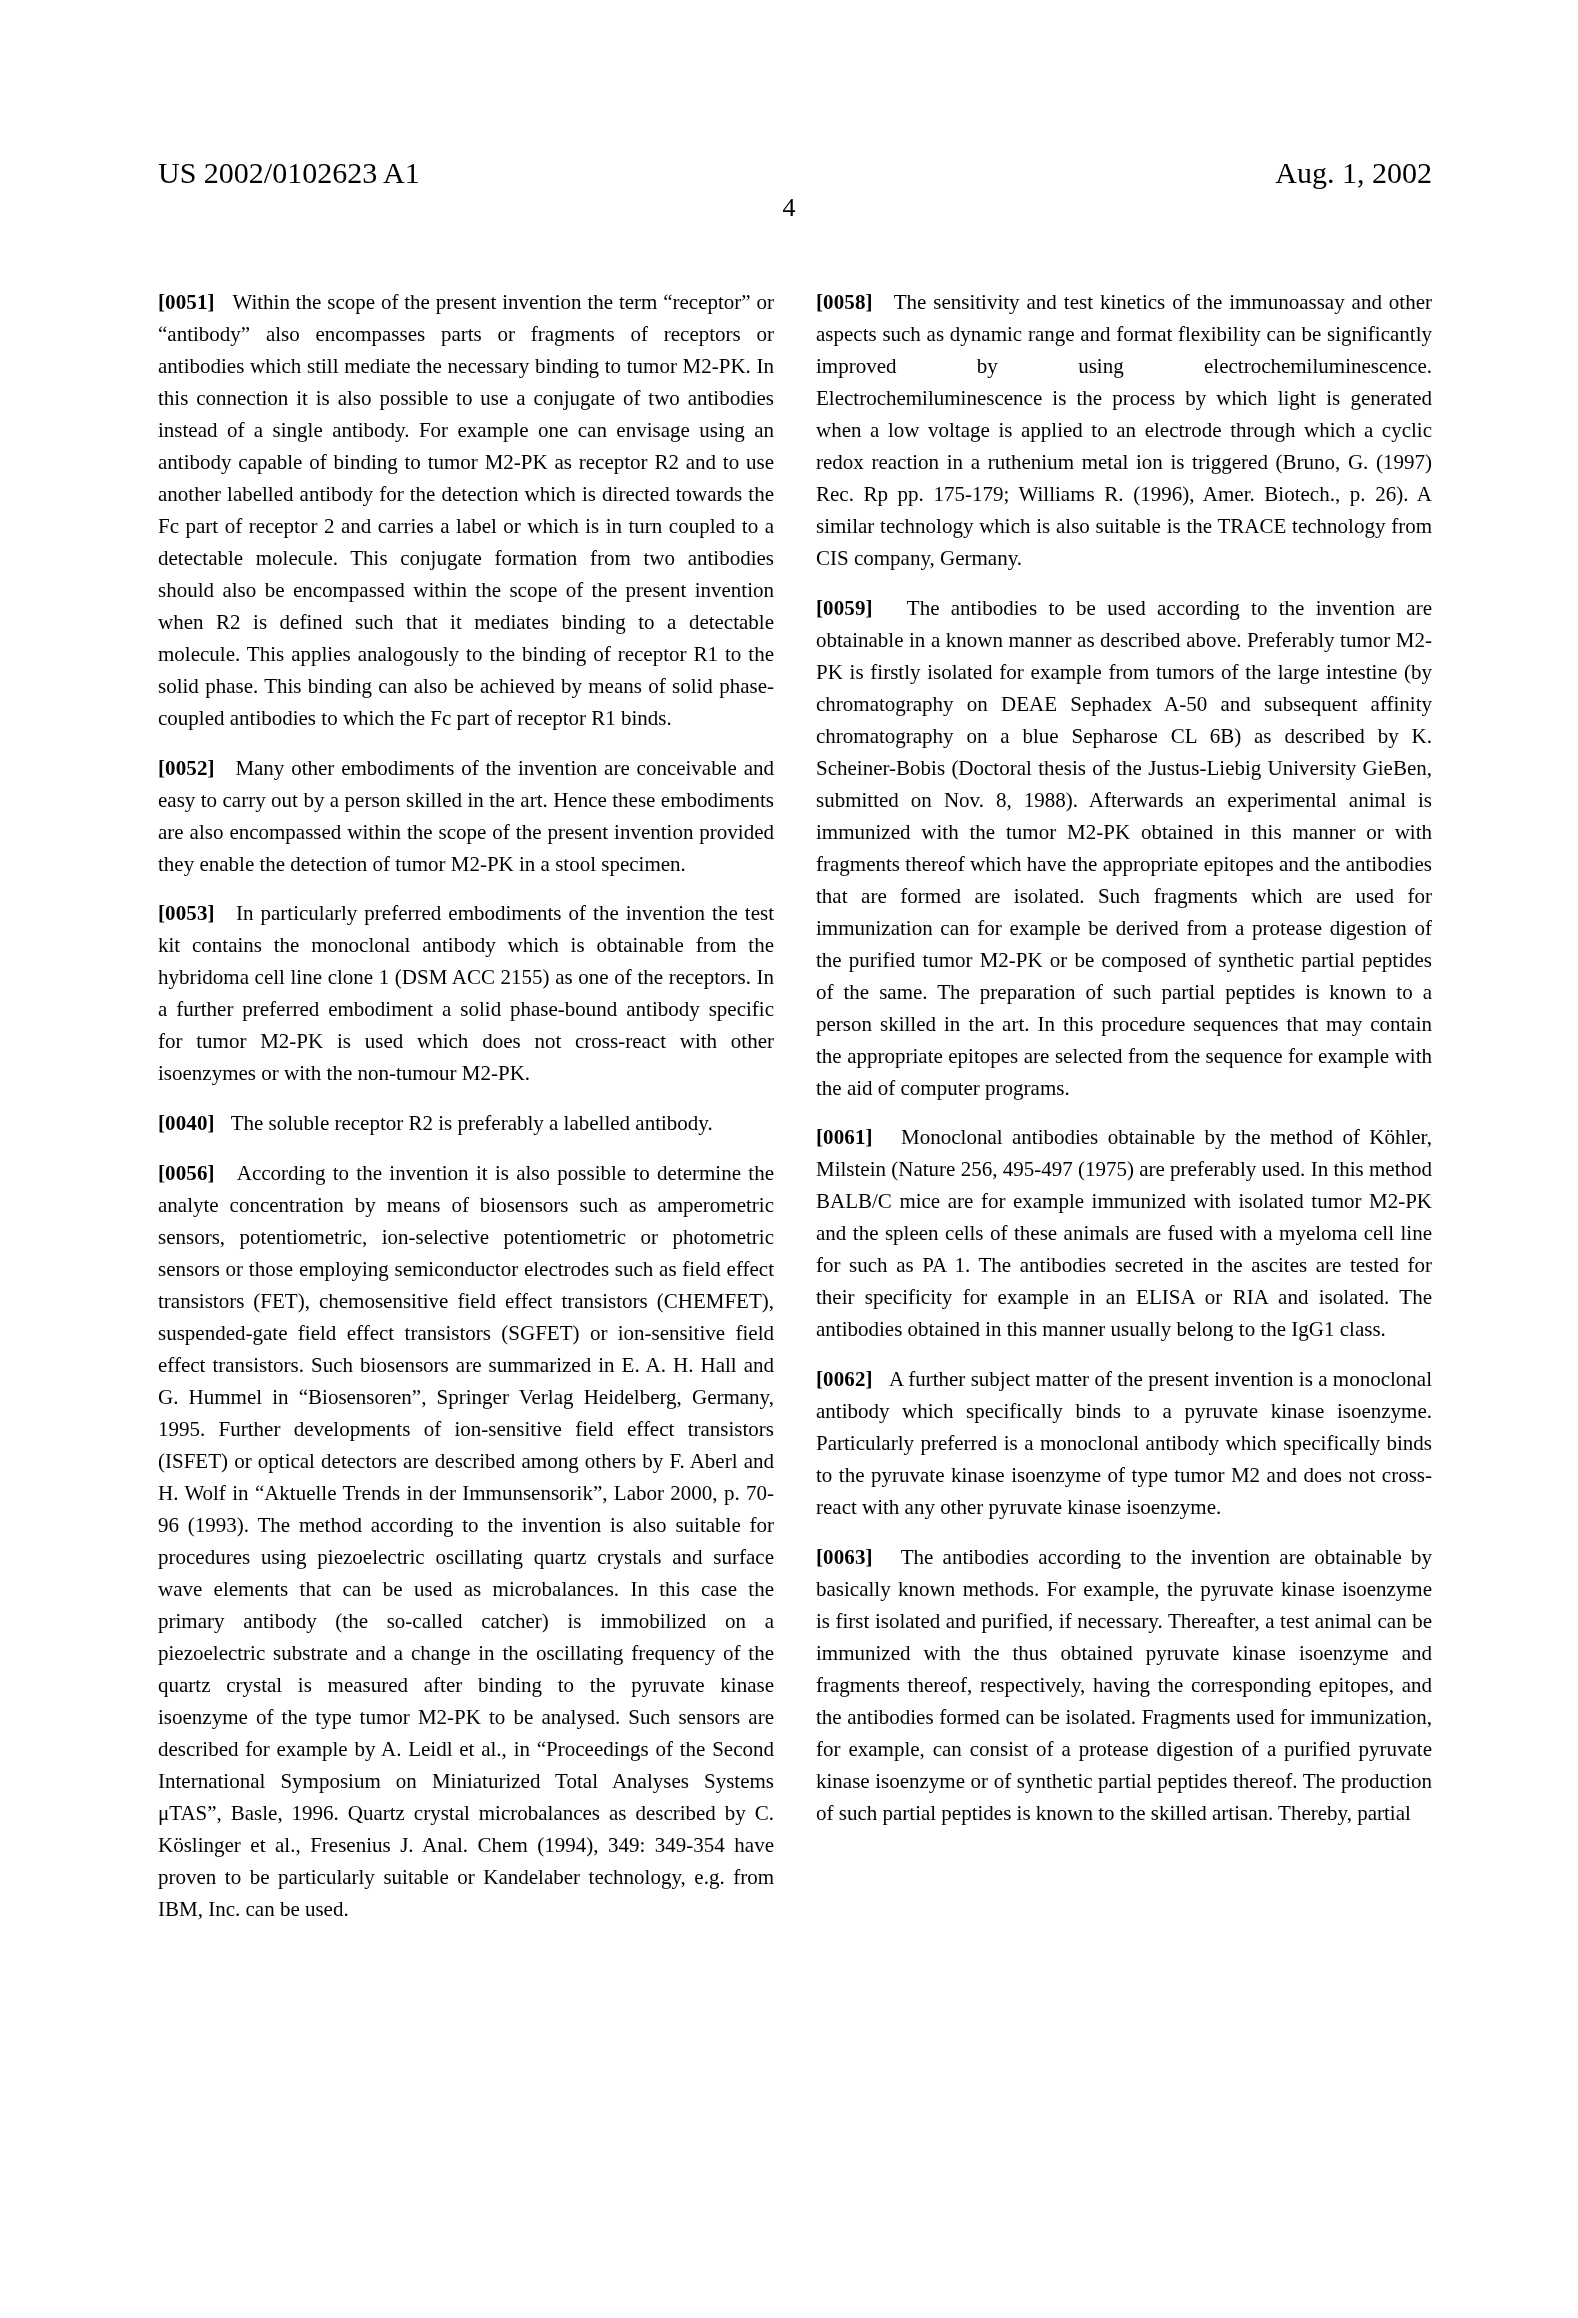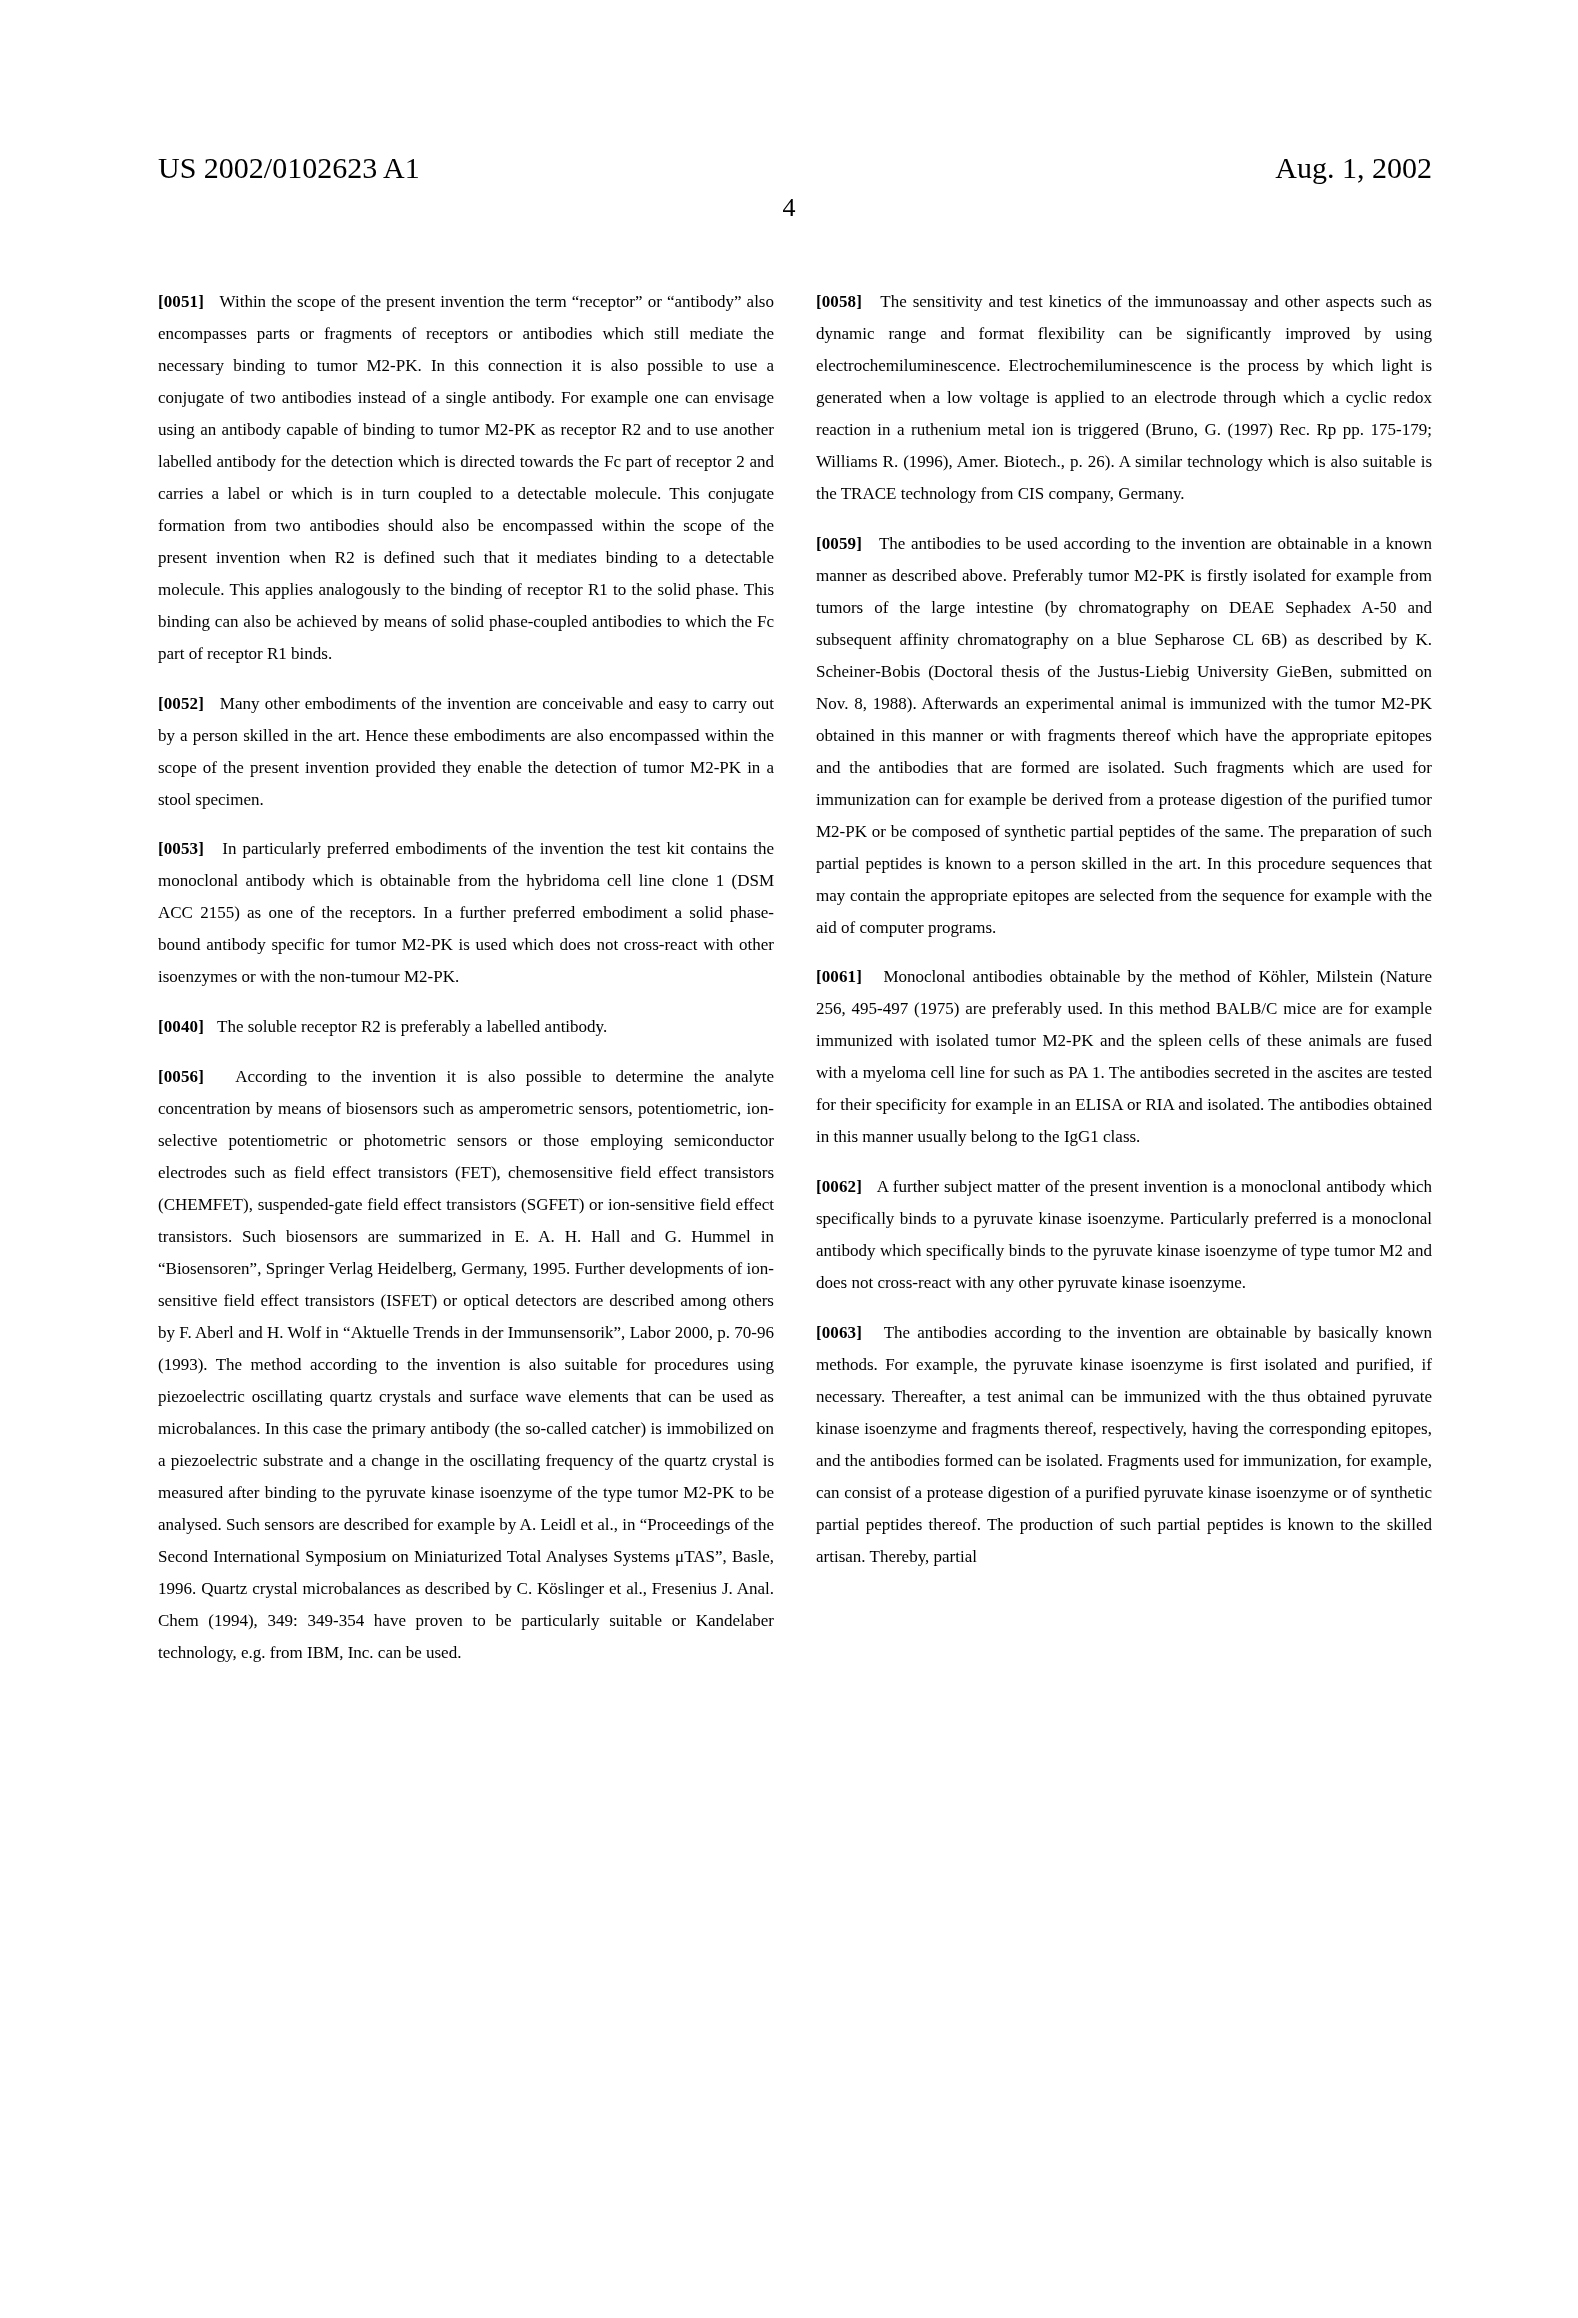--- a/index.html
+++ b/index.html
@@ -25,21 +25,21 @@
   }
 
   
   .running-head {
     position: absolute;
     left: 158px;
     top: 147px;
     width: 1274px;
     height: 41px;
     display: flex;
-    align-items: center;
+    align-items: flex-end;
     justify-content: space-between;
   }
   .pub-number,
   .pub-date {
     font-size: 30px;
     line-height: 1.0;
     white-space: nowrap;
   }
 
   .page-number {
@@ -60,21 +60,21 @@
     width: 1274px;
     height: 1925px;
     display: flex;
     justify-content: space-between;
   }
   .column {
     width: 616px;
   }
 
   .para {
-    font-size: 17px;
+    font-size: 21px;
     line-height: 32px;
     text-align: justify;
     text-justify: inter-word;
     margin: 0 0 17.7px 0;
     hyphens: manual;
     -webkit-hyphens: manual;
   }
   .para:last-child {
     margin-bottom: 4px;
   }

